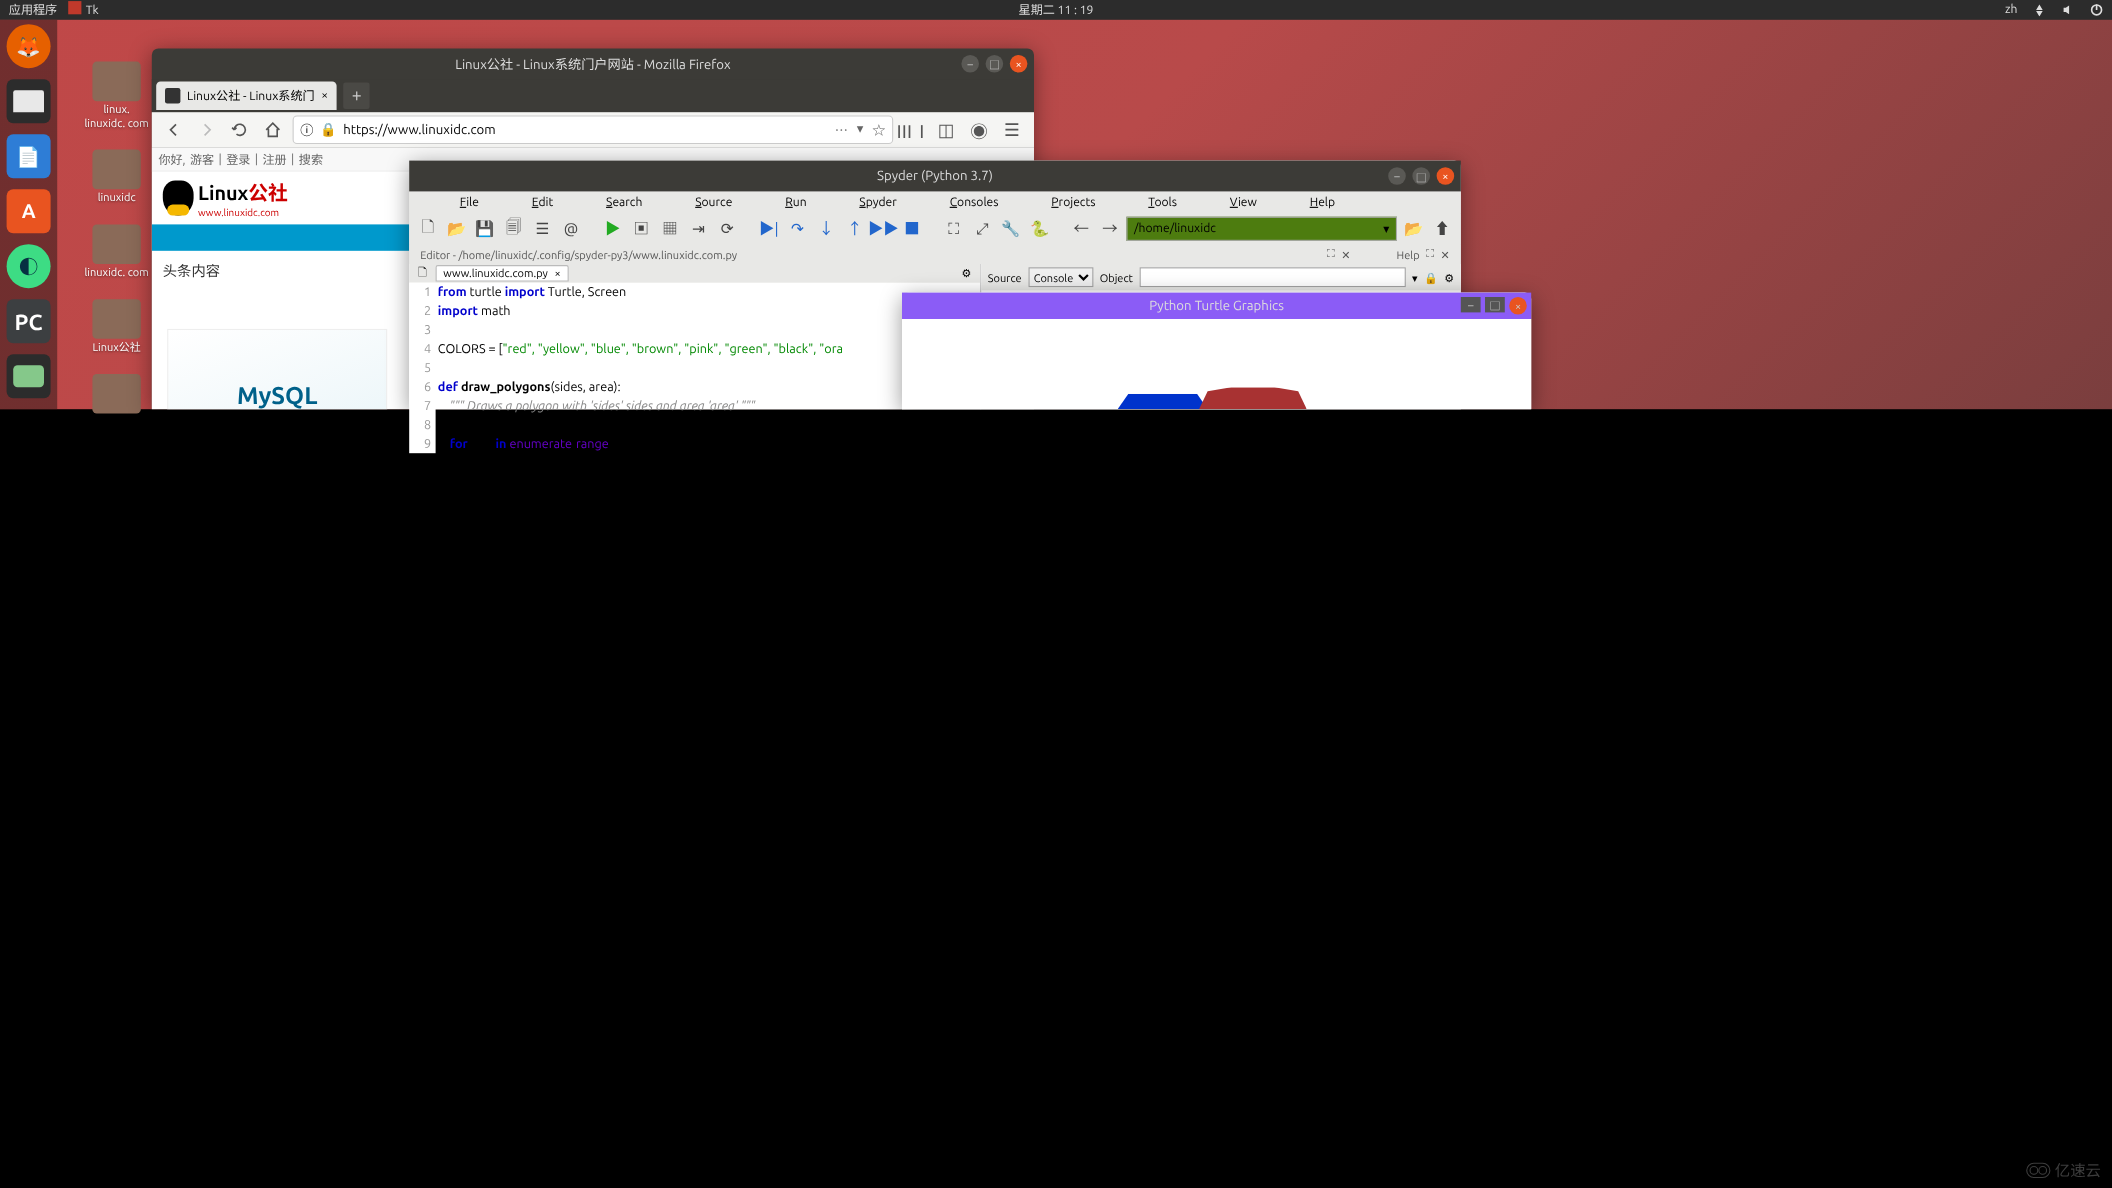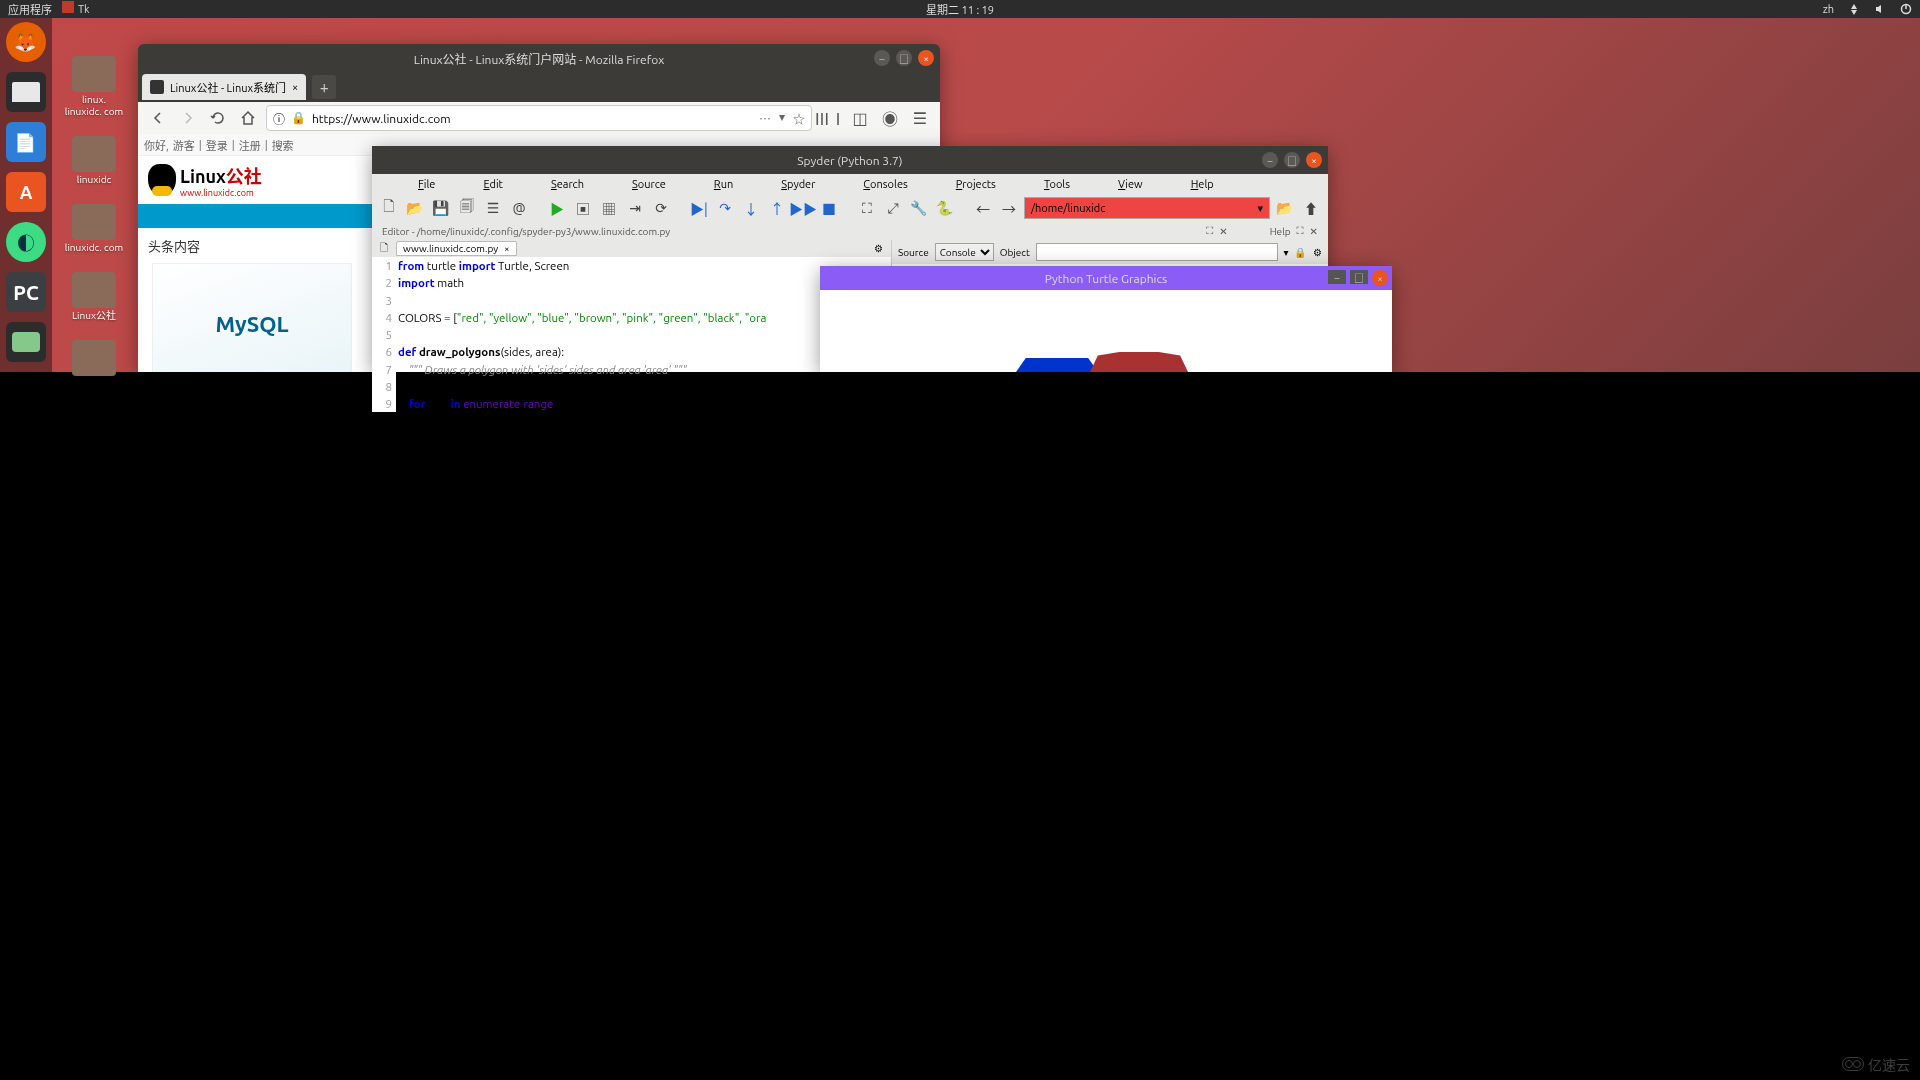--- a/index.html
+++ b/index.html
@@ -19,21 +19,21 @@
 .l-files { background: #2c2c2c; }
 .l-libre { background: #2e7dd6; }
 .l-store { background: #e95420; }
 .l-as { background: #3ddc84; border-radius: 50%; }
 .l-pc { background: #3c3f41; }
 .l-toggle { background: #2c2c2c; }
 .l-inner { color: #fff; font-size: 18px; font-weight: bold; }
 .l-files .folder { width: 28px; height: 20px; background: #e8e8e8; border-radius: 2px 2px 0 0; position: relative; }
 .l-toggle .tog { width: 28px; height: 20px; background: #85c88a; border-radius: 4px; position: relative; }
 
-.desktop-icons { position: absolute; left: 64px; top: 56px; display: flex; flex-direction: column; gap: 18px; }
+.desktop-icons { position: absolute; left: 76px; top: 56px; display: flex; flex-direction: column; gap: 18px; }
 .dicon { display: flex; flex-direction: column; align-items: center; width: 60px; cursor: pointer; }
 .dfolder { width: 44px; height: 36px; background: #8a6a58; border-radius: 4px; margin-bottom: 2px; }
 .dlabel { color: #fff; font-size: 10px; text-align: center; line-height: 1.2; text-shadow: 0 1px 2px rgba(0,0,0,0.5); }
 
 .window { position: absolute; background: #3c3b37; border-radius: 6px 6px 0 0; box-shadow: 0 4px 20px rgba(0,0,0,0.4); }
 .titlebar { height: 28px; display: flex; align-items: center; justify-content: center; position: relative; color: #ddd; font-size: 12px; }
 .winctrls { position: absolute; right: 6px; display: flex; gap: 6px; }
 .wbtn { width: 16px; height: 16px; border-radius: 50%; background: #5a5955; cursor: pointer; display: flex; align-items: center; justify-content: center; font-size: 10px; color: #ccc; }
 .wbtn.close { background: #e95420; color: #fff; }
 
@@ -54,33 +54,33 @@
 .ff-topnav span { cursor: pointer; }
 .ff-logo-row { padding: 6px 10px; display: flex; align-items: center; }
 .ff-logo { display: flex; align-items: center; gap: 4px; }
 .ff-logo-tux { width: 28px; height: 32px; background: #000; border-radius: 40% 40% 50% 50%; position: relative; }
 .ff-logo-tux::after { content:""; position:absolute; bottom:0; left:4px; width:20px; height:10px; background:#f5b800; border-radius:6px; }
 .ff-logo-txt { font-size: 18px; font-weight: bold; }
 .ff-logo-sub { font-size: 9px; color: #c00; }
 .ff-nav { height: 24px; background: #0099cc; color: #fff; font-size: 12px; display: flex; align-items: center; justify-content: flex-end; padding-right: 10px; gap: 6px; }
 .ff-section-title { padding: 8px 10px; font-size: 13px; color: #333; }
 .ff-article { margin: 0 14px; }
-.ff-mysql { width: 200px; height: 120px; background: linear-gradient(160deg,#fff 0%,#e8f4f8 100%); border: 1px solid #eee; display: flex; align-items: center; justify-content: center; }
+.ff-mysql { width: 200px; height: 120px; background: linear-gradient(160deg,#fff 0%,#e8f4f8 100%); border: 1px solid #eee; display: flex; align-items: center; justify-content: center; margin-top: 36px; }
 .mysql-logo { color: #00618a; font-size: 22px; font-weight: bold; }
 
 
 .spyder { left: 372px; top: 146px; width: 956px; height: 226px; background: #e8e8e6; }
 .spyder .titlebar { background: #3c3b37; }
 .sp-menu { height: 20px; display: flex; gap: 12px; padding: 0 10px; font-size: 11px; align-items: center; background: #e8e8e6; }
 .sp-menu span { cursor: pointer; margin-left: 36px; }
 .sp-menu span::first-letter { text-decoration: underline; }
 .sp-tb { height: 28px; display: flex; align-items: center; padding: 0 6px; gap: 4px; background: #e8e8e6; }
 .sp-tbtn { width: 22px; height: 22px; display: flex; align-items: center; justify-content: center; cursor: pointer; color: #444; font-size: 14px; }
 .sp-sep { width: 8px; }
-.sp-path { flex: 1; height: 22px; border: 1px solid #aaa; background: #ef4444; font-size: 11px; padding: 0 6px; display: flex; align-items: center; }
+.sp-path { flex: 1; height: 22px; border: 1px solid #aaa; background: #4d7c0f; font-size: 11px; padding: 0 6px; display: flex; align-items: center; }
 .sp-sub { height: 18px; font-size: 10px; color: #555; padding: 0 10px; display: flex; align-items: center; background: #e8e8e6; }
 .sp-sub .right { margin-left: auto; display: flex; gap: 6px; align-items: center; }
 .sp-body { display: flex; height: 132px; background: #fff; }
 .sp-left { width: 520px; display: flex; flex-direction: column; border-right: 1px solid #ccc; }
 .sp-tabrow { height: 22px; display: flex; align-items: center; gap: 8px; padding: 0 8px; background: #e8e8e6; font-size: 10px; }
 .sp-filetab { background: #fff; border: 1px solid #bbb; padding: 1px 6px; border-radius: 2px 2px 0 0; display: flex; gap: 6px; }
 .sp-code { flex: 1; font-family: "DejaVu Sans Mono", monospace; font-size: 11.5px; display: flex; }
 .sp-gutter { width: 24px; background: #fff; color: #999; text-align: right; padding-right: 4px; line-height: 1.5; }
 .sp-lines { flex: 1; line-height: 1.5; white-space: pre; padding-left: 2px; }
 .kw { color: #0000cc; font-weight: bold; }

